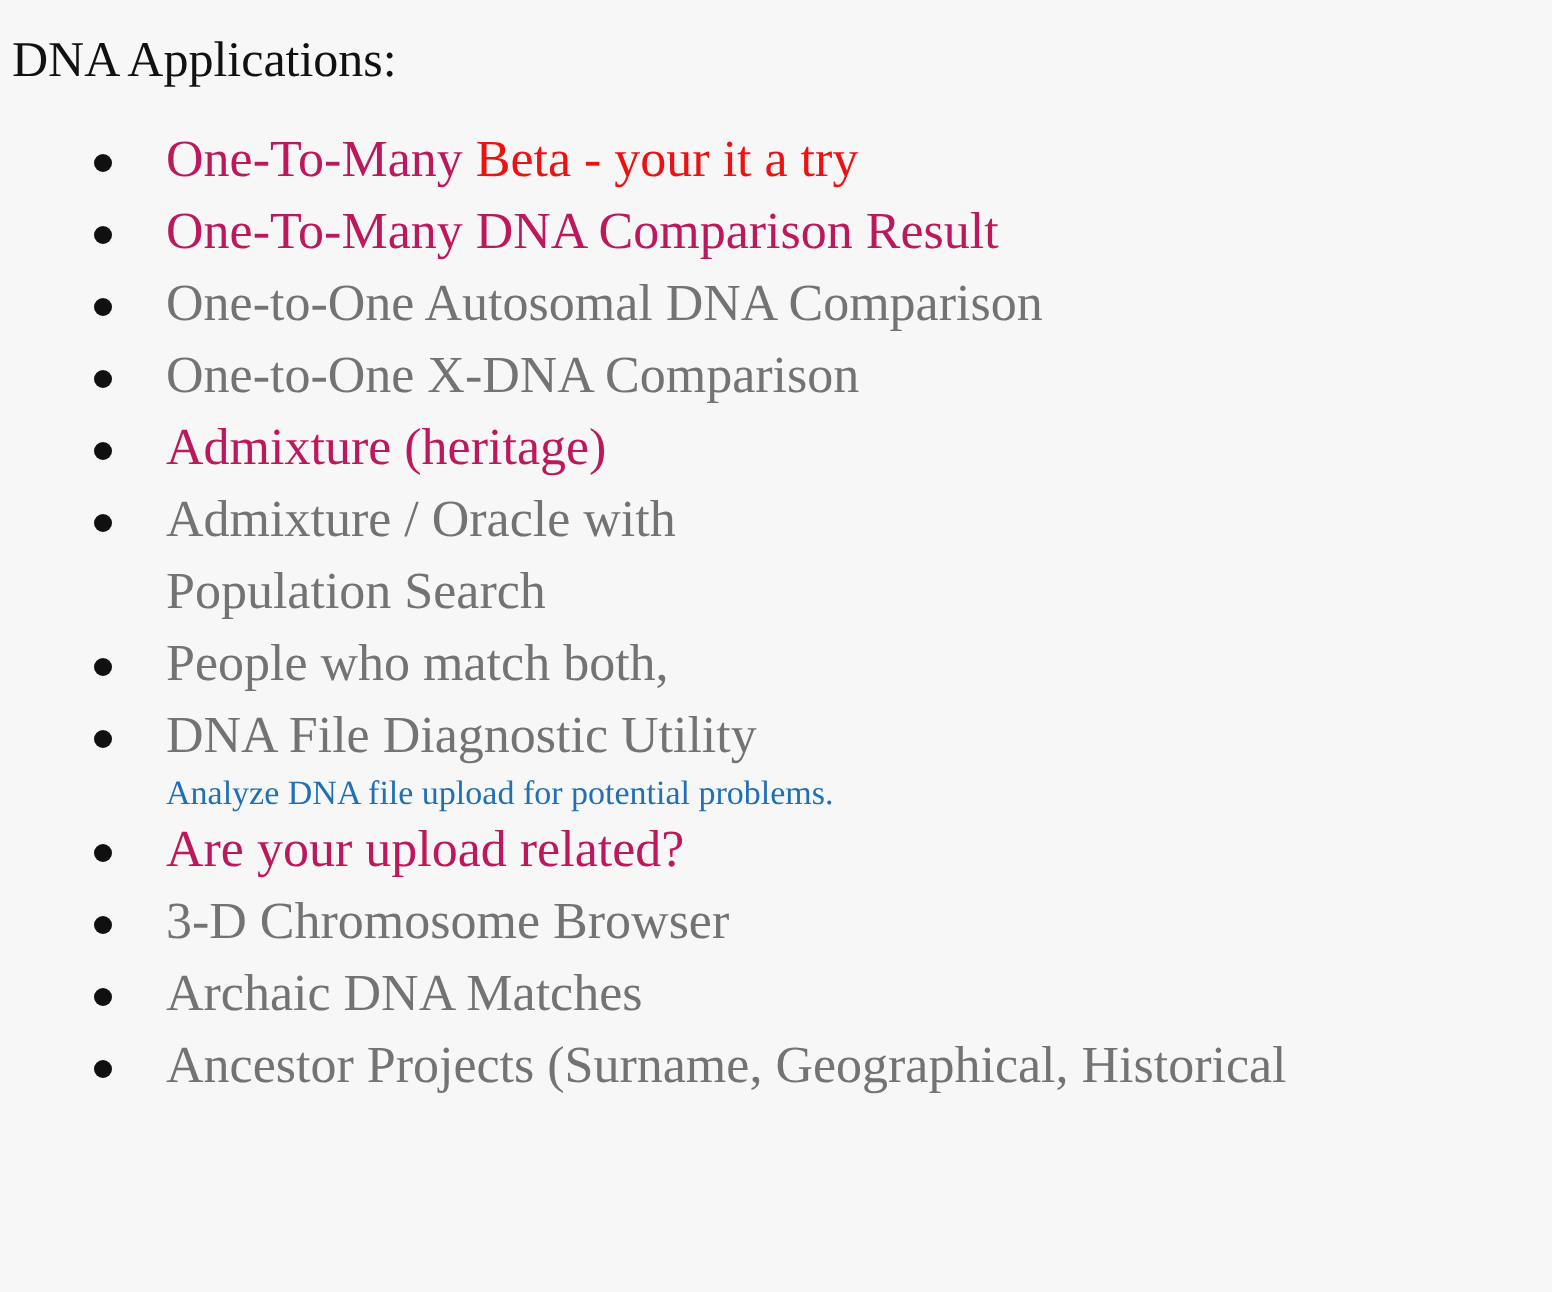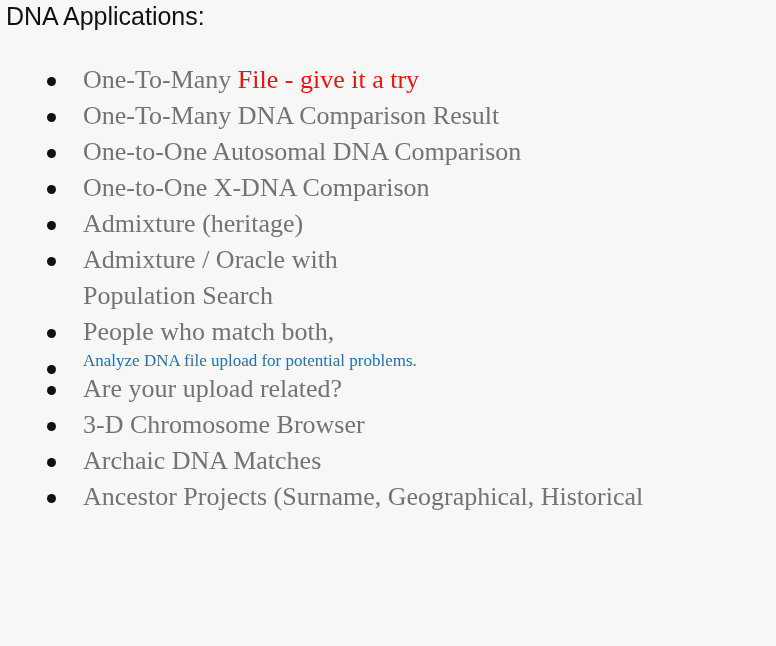--- a/index.html
+++ b/index.html
@@ -19,28 +19,28 @@
     position: relative;
     width: 776px;
     height: 646px;
     background: #f7f7f7;
   }
 
   
   .page-title {
     position: absolute;
     left: 6px;
-    top: 1px;
+    top: 15px;
     font-size: 25px;
     line-height: 31px;
     color: #111111;
     white-space: nowrap;
     font-weight: normal;
     margin: 0;
-    font-family: Liberation Sans, sans-serif;
+    font-family: Liberation Serif, serif;
   }
 
   
   .app-list {
     position: absolute;
     left: 0;
     top: 62px;
     width: 776px;
     margin: 0;
     padding: 0;
@@ -68,21 +68,21 @@
     background: #101010;
   }
 
   .app-link {
     color: inherit;
     text-decoration: none;
     cursor: pointer;
   }
 
   
-  .tone-bright { color: #737373; }
+  .tone-bright { color: #be185d; }
   .tone-steel  { color: #737373; margin-top: 25px; }
 
   .beta-note {
     color: #ee1111;
   }
 
   .sub-note {
     display: block;
     padding-left: 83px;
     font-size: 17px;
@@ -99,21 +99,21 @@
 <body>
 
 <div id="page">
 
   <h1 class="page-title">DNA Applications:</h1>
 
   <ul class="app-list">
 
     <li class="app-item">
       <span class="bullet"></span>
-      <a class="app-link tone-bright" href="#"><span>One-To-Many </span></a><span class="beta-note">File - give it a try</span>
+      <a class="app-link tone-bright" href="#"><span>One-To-Many </span></a><span class="beta-note">Beta - your it a try</span>
     </li>
 
     <li class="app-item">
       <span class="bullet"></span>
       <a class="app-link tone-bright" href="#">One-To-Many DNA Comparison Result</a>
     </li>
 
     <li class="app-item">
       <span class="bullet"></span>
       <a class="app-link tone-steel" href="#">One-to-One Autosomal DNA Comparison</a>
@@ -134,20 +134,21 @@
       <a class="app-link tone-steel" href="#"><span class="wrap-line">Admixture / Oracle with</span><span class="wrap-line">Population Search</span></a>
     </li>
 
     <li class="app-item">
       <span class="bullet"></span>
       <a class="app-link tone-steel" href="#"><span class="wrap-line">People who match both,</span></a>
     </li>
 
     <li class="app-item">
       <span class="bullet"></span>
+      <a class="app-link tone-steel" href="#">DNA File Diagnostic Utility</a>
     </li>
     <li class="app-item" style="padding-left:0;">
       <span class="sub-note">Analyze DNA file upload for potential problems.</span>
     </li>
 
     <li class="app-item">
       <span class="bullet"></span>
       <a class="app-link tone-bright" href="#">Are your upload related?</a>
     </li>
 

